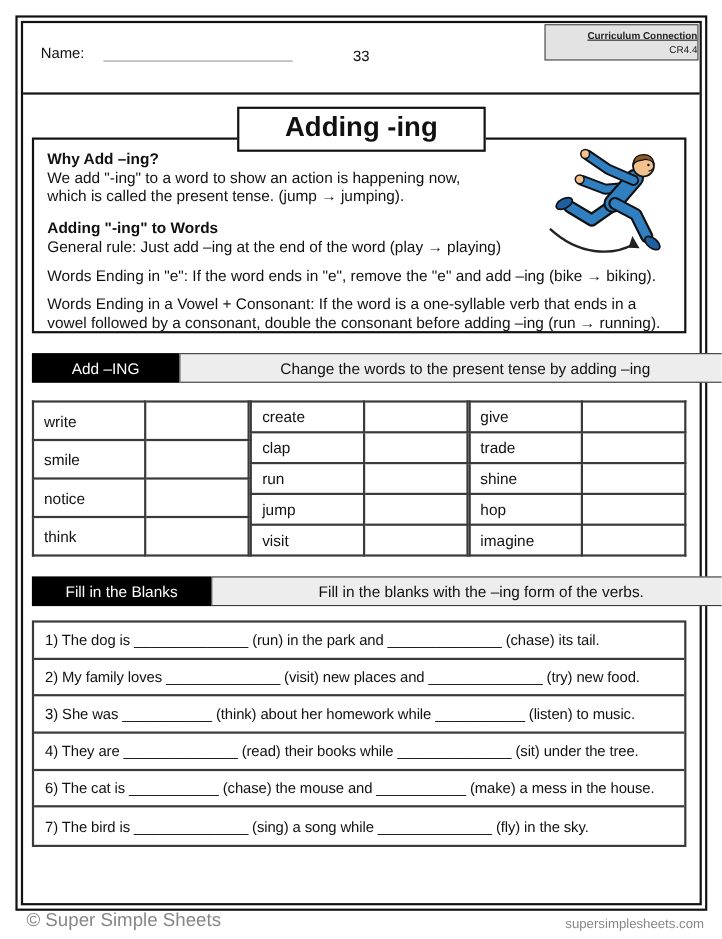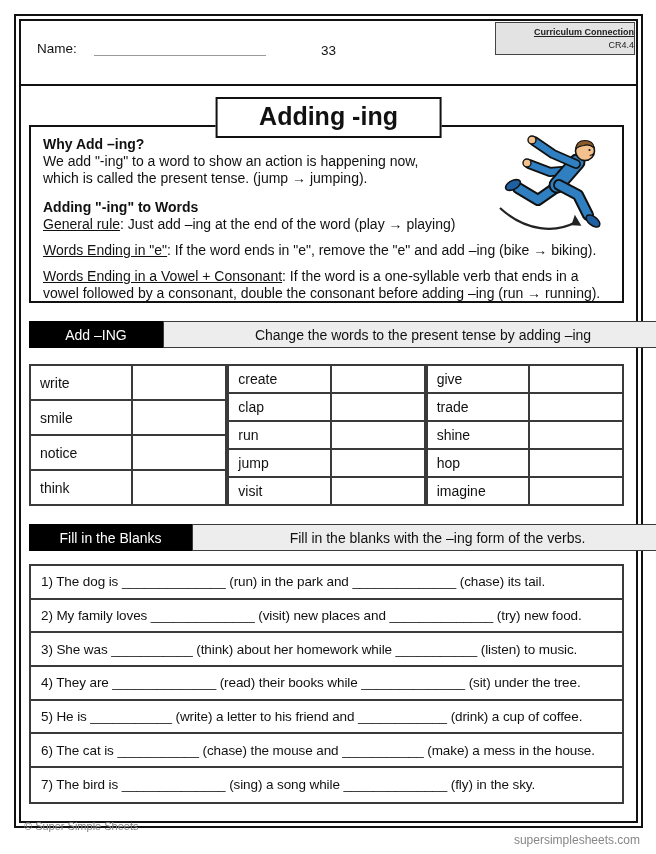--- a/index.html
+++ b/index.html
@@ -54,21 +54,21 @@
   
   .info-box {
     position:absolute; top:104px; left:8px; right:12px; height:178px;
     border:2px solid #111;
     padding:9px 12px 6px 12px;
     font-size:14px; line-height:17px;
   }
   .info-box b { font-weight:bold; }
   .info-box .gap-lg { height:12px; }
   .info-box .gap-sm { height:9px; }
-  .u { text-decoration:underline; }
+  .u { }
   .runner-wrap {
     position:absolute; top:3px; right:4px; width:120px; height:114px;
   }
   
   .section-row {
     position:absolute; left:8px; width:654px; height:27px;
     display:flex; z-index:2;
   }
   .section-label {
     background:#000; color:#fff;
@@ -103,22 +103,22 @@
   }
   .sentence-row {
     height:33.7px; display:flex; align-items:center;
     padding-left:10px; font-size:13.5px; white-space:nowrap;
     border-bottom:2px solid #3a3a3a;
     letter-spacing:-0.1px;
   }
   .sentence-row:last-child { border-bottom:none; }
   
   .footer-left {
-    position:absolute; left:24px; bottom:22px;
-    font-size:11px; color:#868686;
+    position:absolute; left:24px; bottom:7px;
+    font-size:17px; color:#868686;
   }
   .footer-right {
     position:absolute; right:16px; bottom:7px;
     font-size:12px; color:#868686;
   }
 </style>
 </head>
 <body>
 
 <div class="frame-outer">
@@ -261,21 +261,20 @@
     <div class="section-row" style="top:503px;">
       <div class="section-label" style="width:163px;">Fill in the Blanks</div>
       <div class="section-desc">Fill in the blanks with the –ing form of the verbs.</div>
     </div>
 
     <div class="sentences">
       <div class="sentence-row">1) The dog is ______________ (run) in the park and ______________ (chase) its tail.</div>
       <div class="sentence-row">2) My family loves ______________ (visit) new places and ______________ (try) new food.</div>
       <div class="sentence-row">3) She was ___________ (think) about her homework while ___________ (listen) to music.</div>
       <div class="sentence-row">4) They are ______________ (read) their books while ______________ (sit) under the tree.</div>
-      <div class="sentence-row">5) He is ___________ (write) a letter to his friend and ____________ (drink) a cup of coffee.</div>
       <div class="sentence-row">6) The cat is ___________ (chase) the mouse and ___________ (make) a mess in the house.</div>
       <div class="sentence-row">7) The bird is ______________ (sing) a song while ______________ (fly) in the sky.</div>
     </div>
 
   </div>
 </div>
 
 <div class="footer-left">© Super Simple Sheets</div>
 <div class="footer-right">supersimplesheets.com</div>
 

